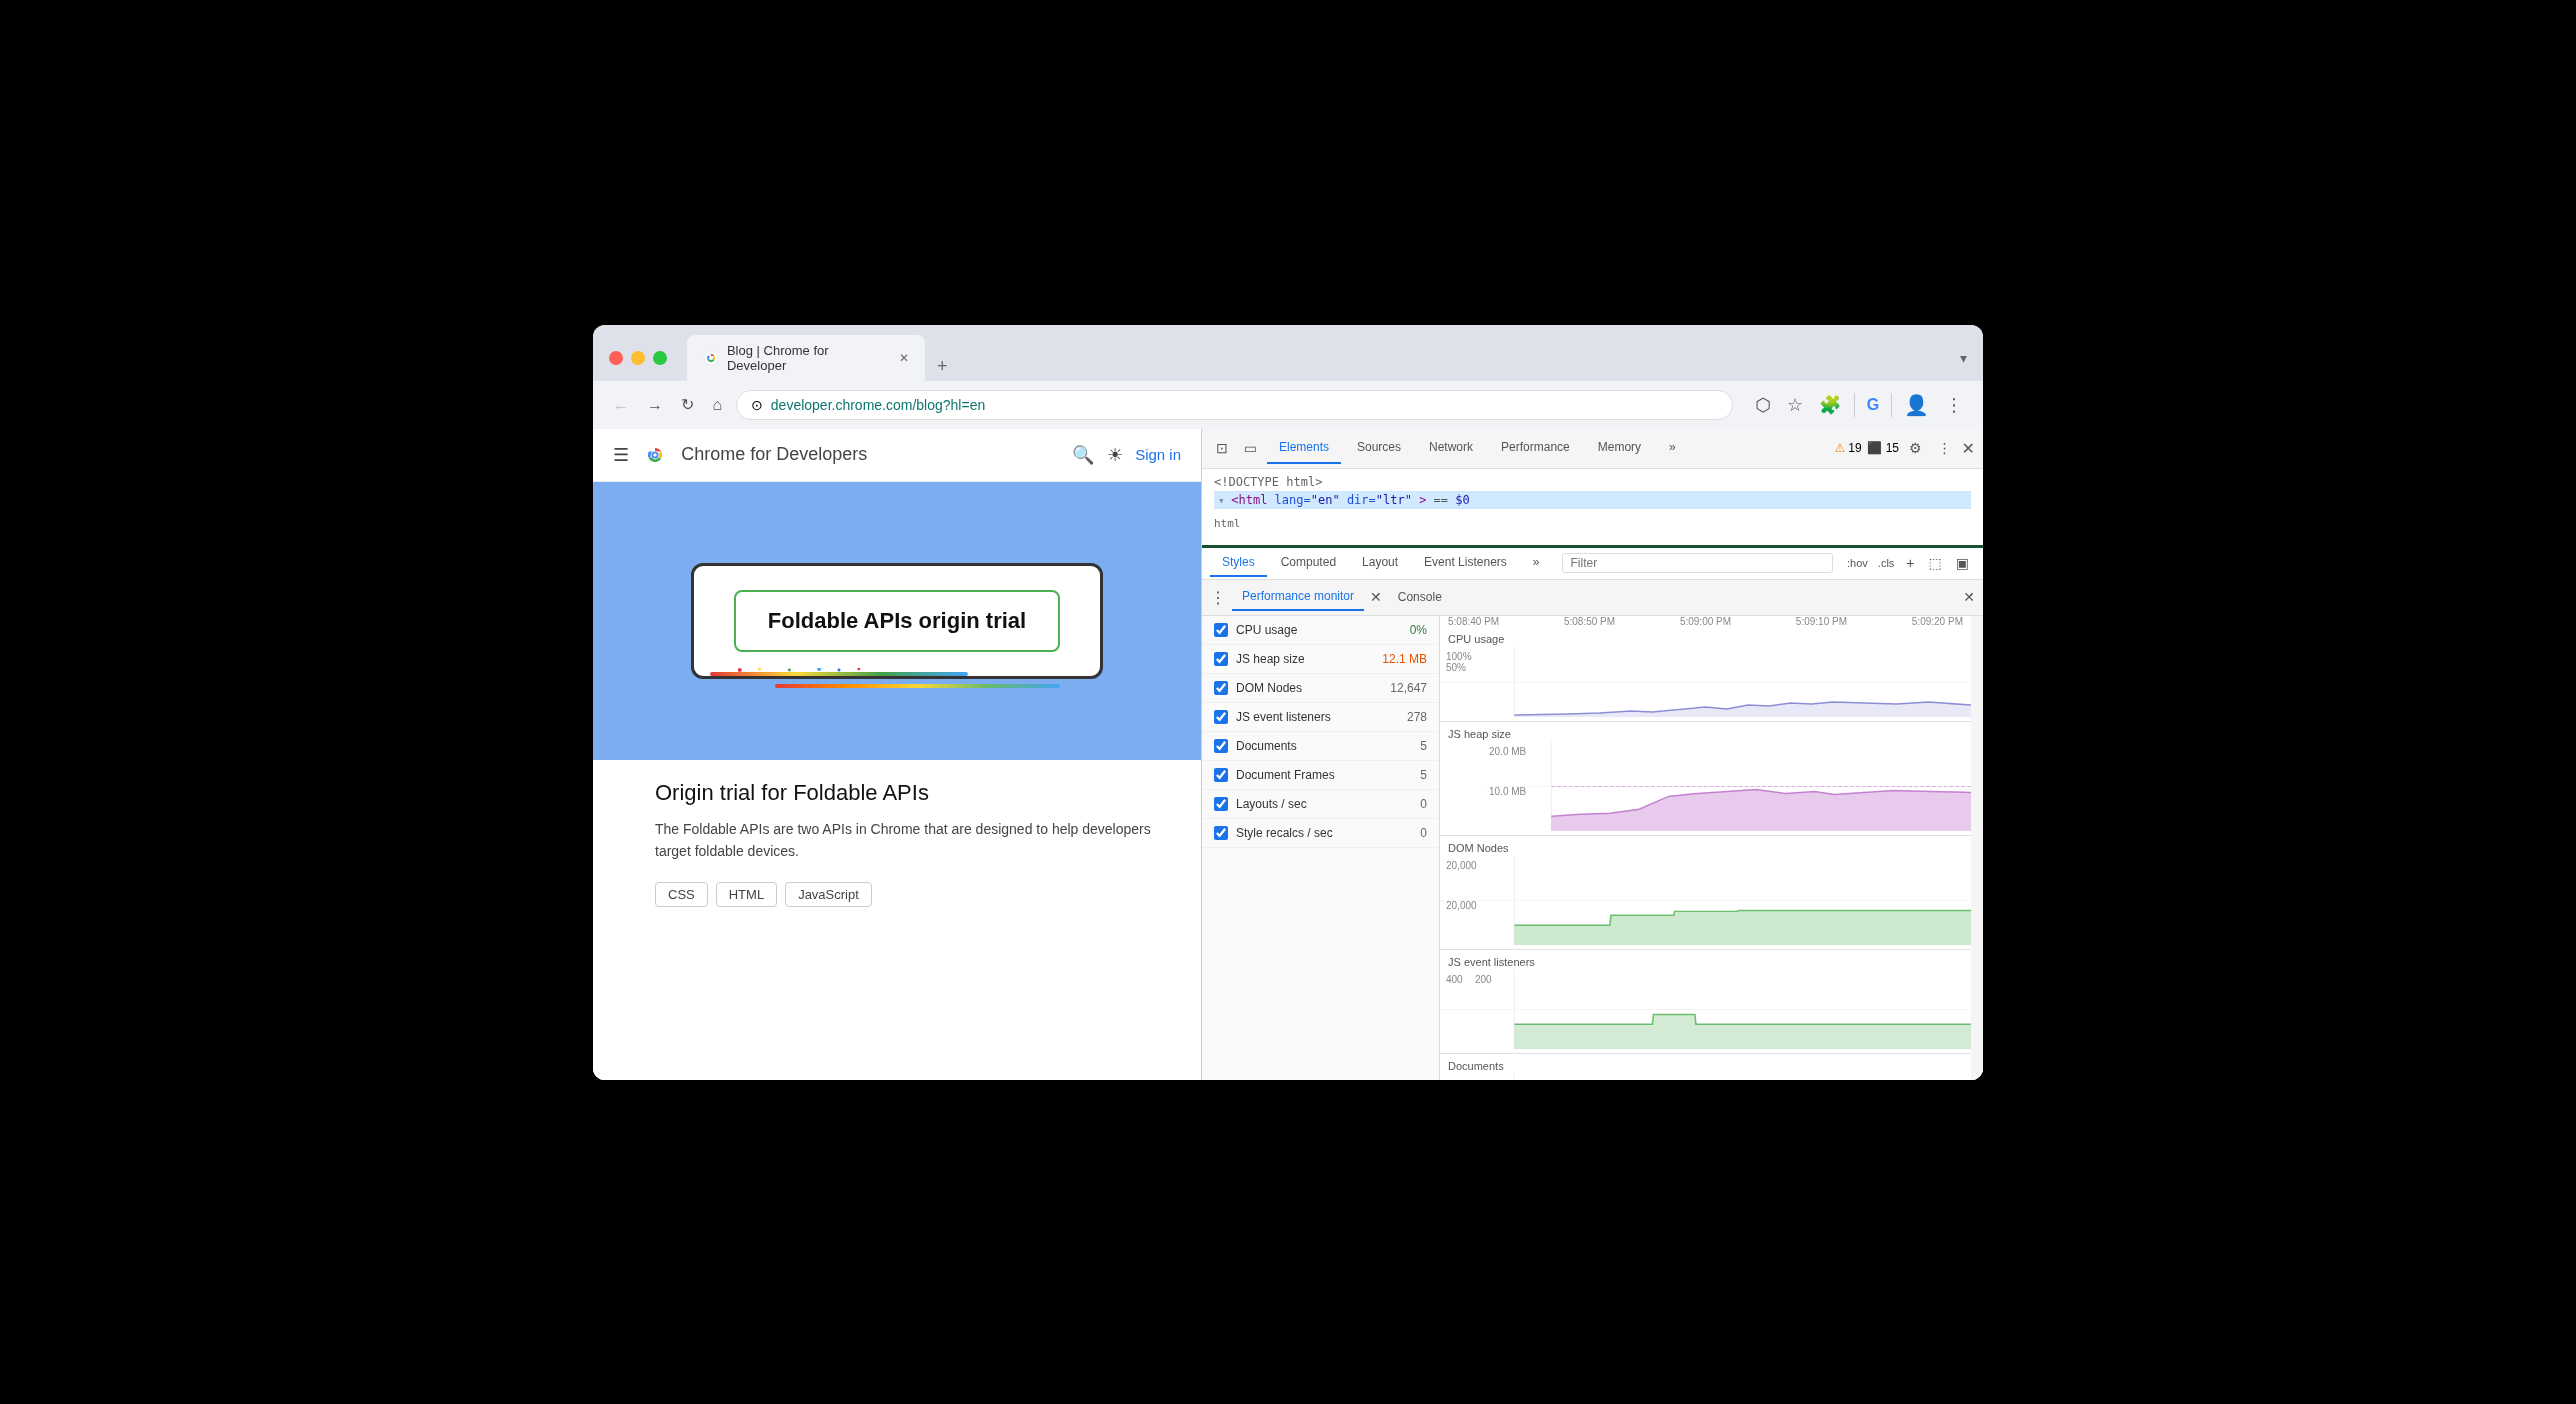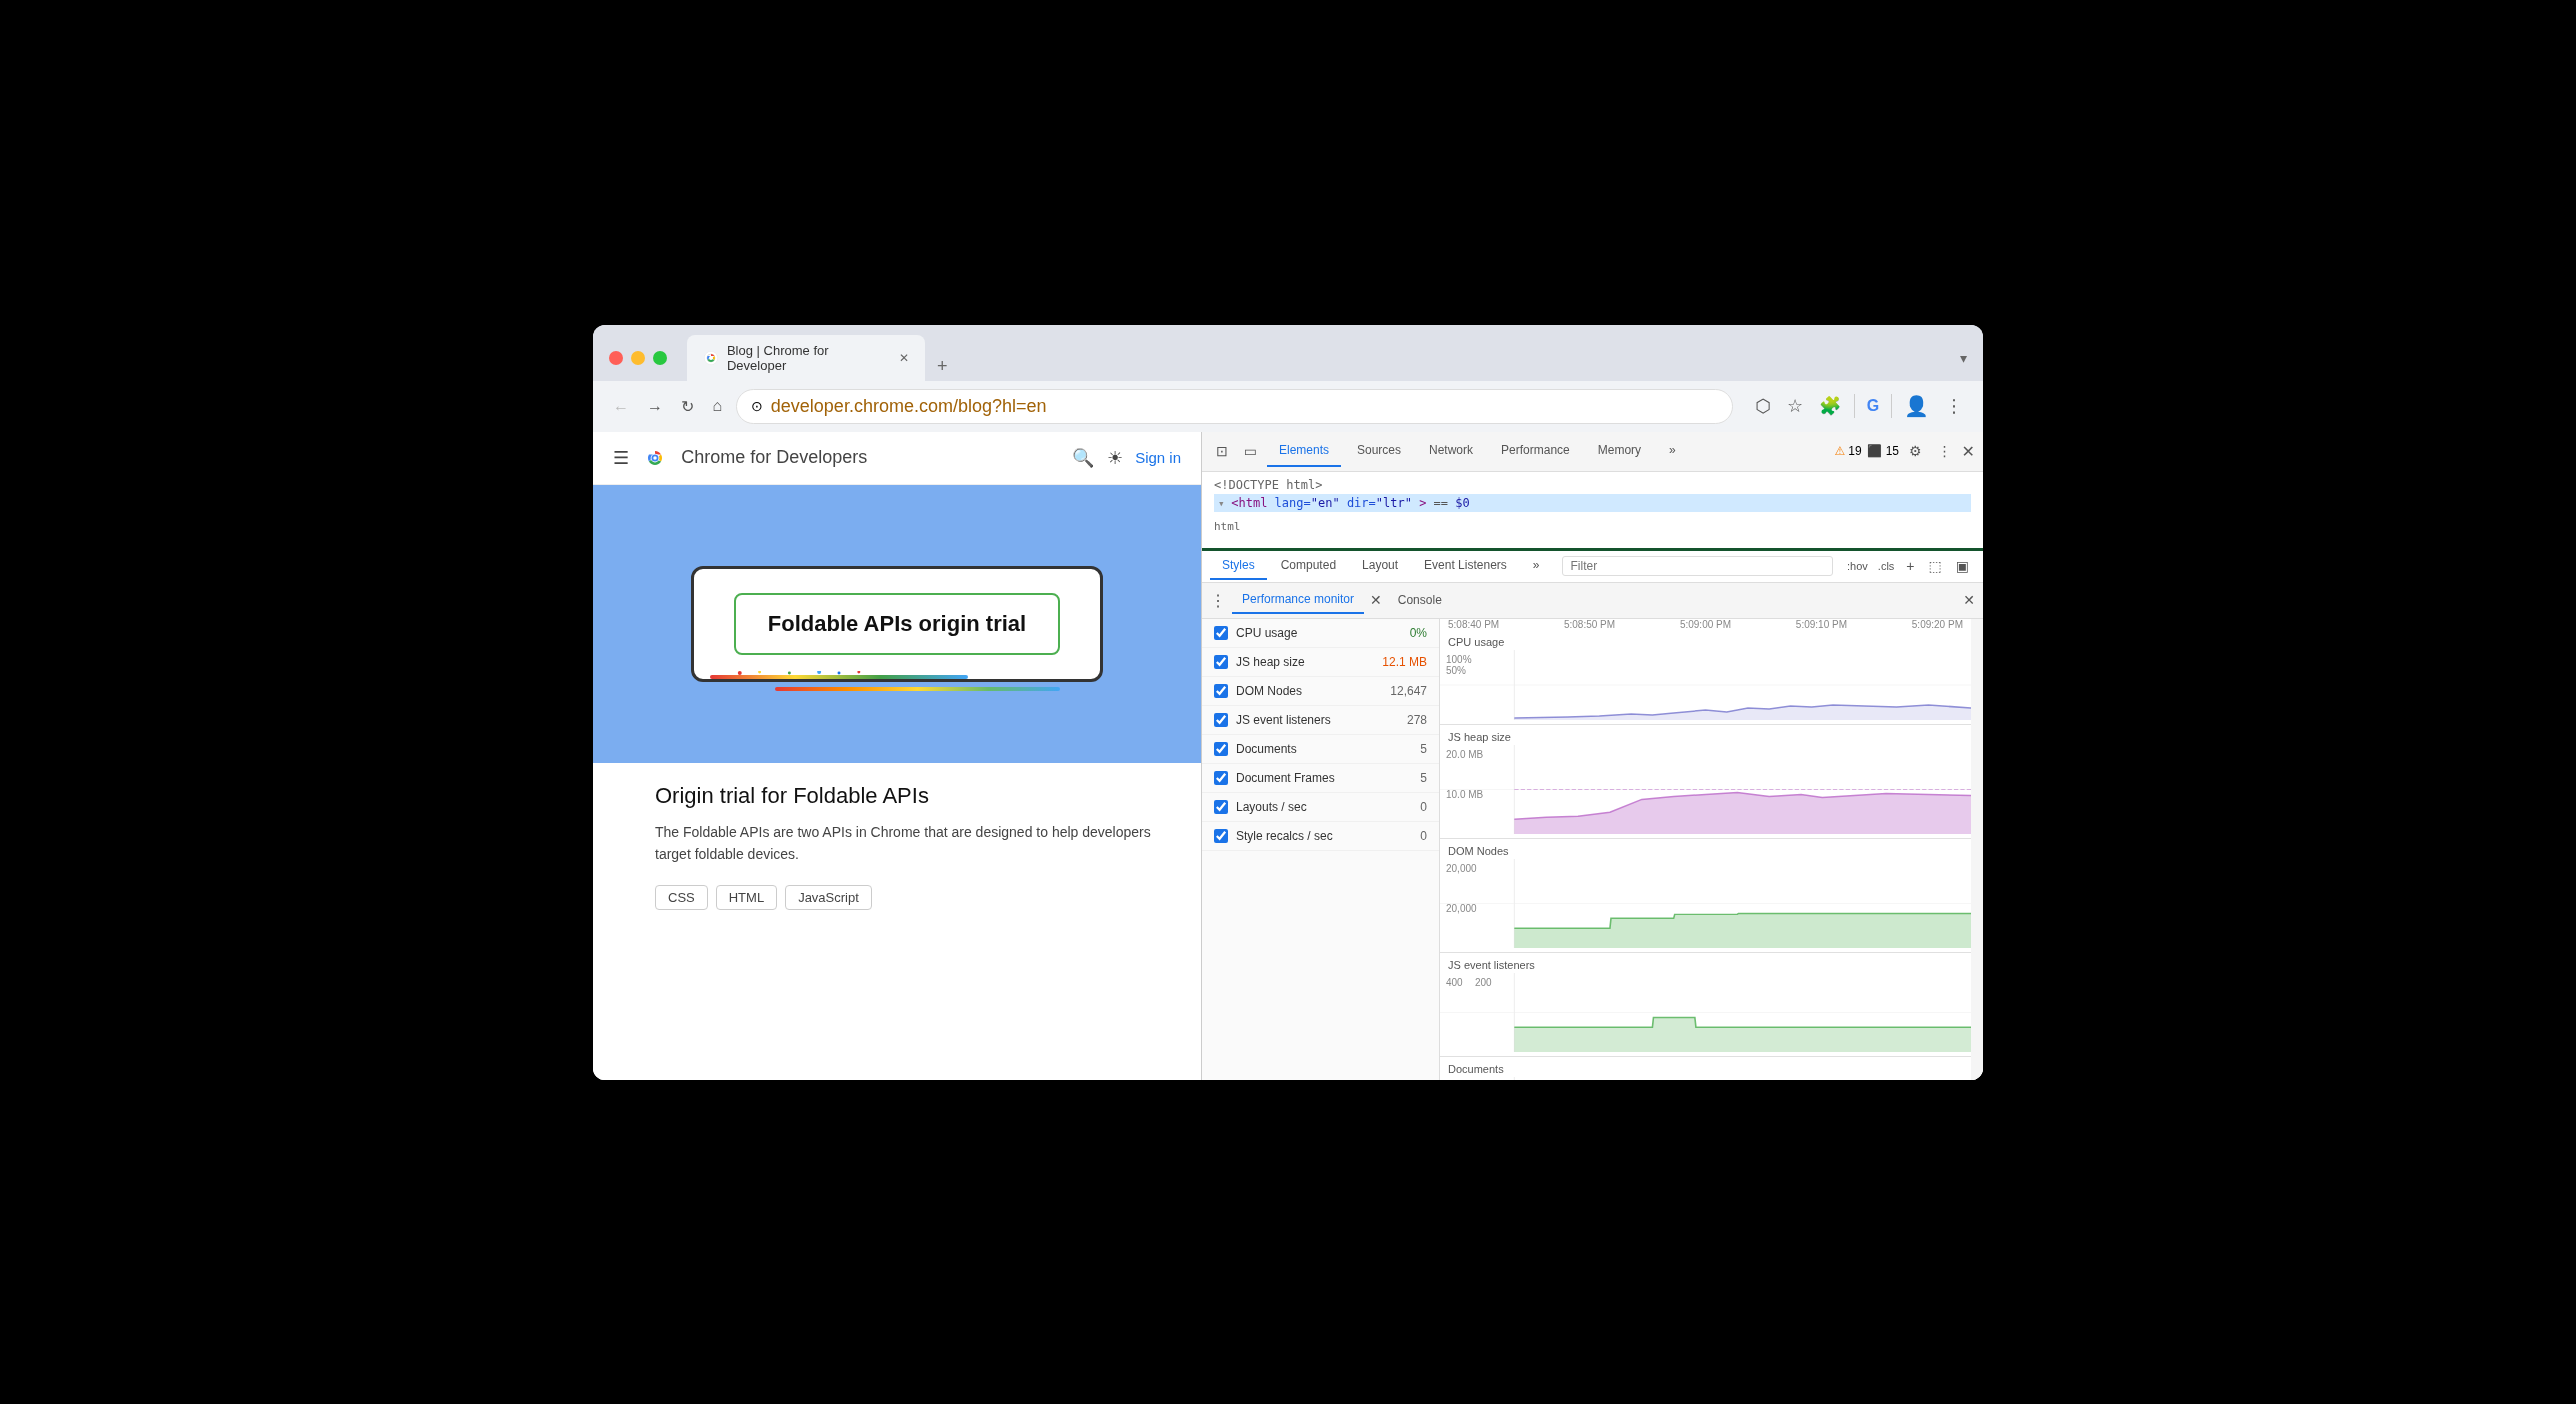--- a/index.html
+++ b/index.html
@@ -107,22 +107,22 @@
       background: #fff;
       border: 1px solid #ddd;
       border-radius: 20px;
       padding: 6px 14px;
       display: flex;
       align-items: center;
       gap: 8px;
       font-size: 14px;
     }
     .address-text {
-      color: #a16207;
-      font-size: 18px;
+      color: #0f766e;
+      font-size: 14px;
     }
     .nav-icons {
       display: flex;
       gap: 8px;
       align-items: center;
       margin-left: 8px;
     }
     .nav-icon-btn {
       background: none;
       border: none;
@@ -745,21 +745,21 @@
                   <line x1="0" y1="35" x2="500" y2="35" stroke="#eee" stroke-width="0.5"></line>
 
                   <polyline points="70,68 120,67 150,66 180,64 200,65 220,63 250,60 270,62 290,58 310,59 330,56 350,57 370,55 400,56 430,57 460,55 500,58" fill="none" stroke="rgba(100,100,200,0.7)" stroke-width="1.5"></polyline>
                   <polygon points="70,68 120,67 150,66 180,64 200,65 220,63 250,60 270,62 290,58 310,59 330,56 350,57 370,55 400,56 430,57 460,55 500,58 500,70 70,70" fill="rgba(100,100,200,0.15)"></polygon>
                 </svg>
               </div>
             </div>
 
             <div class="chart-section">
               <div style="font-size:11px;color:#555;padding:2px 8px;font-weight:500;">JS heap size</div>
-              <div style="position:relative;height:89px;background:#fff;">
+              <div style="position:relative;height:89px;background:#fff;margin-left:43px;">
                 <div style="position:absolute;left:0;top:0;bottom:0;width:70px;display:flex;flex-direction:column;justify-content:space-between;padding:4px 6px;font-size:10px;color:#888;">
                   <span>20.0 MB</span>
                   <span>10.0 MB</span>
                   <span></span>
                 </div>
                 <svg width="100%" height="89" viewBox="0 0 500 90" preserveAspectRatio="none" style="position:absolute;left:0;right:0;">
                   <line x1="70" y1="0" x2="70" y2="90" stroke="#eee" stroke-width="1"></line>
                   <line x1="0" y1="45" x2="500" y2="45" stroke="#eee" stroke-width="0.5"></line>
 
                   <polygon points="70,75 100,73 130,72 160,68 190,55 220,52 250,50 280,48 310,52 340,50 360,53 390,51 420,49 460,50 500,51 500,90 70,90" fill="rgba(186,104,200,0.35)"></polygon>

